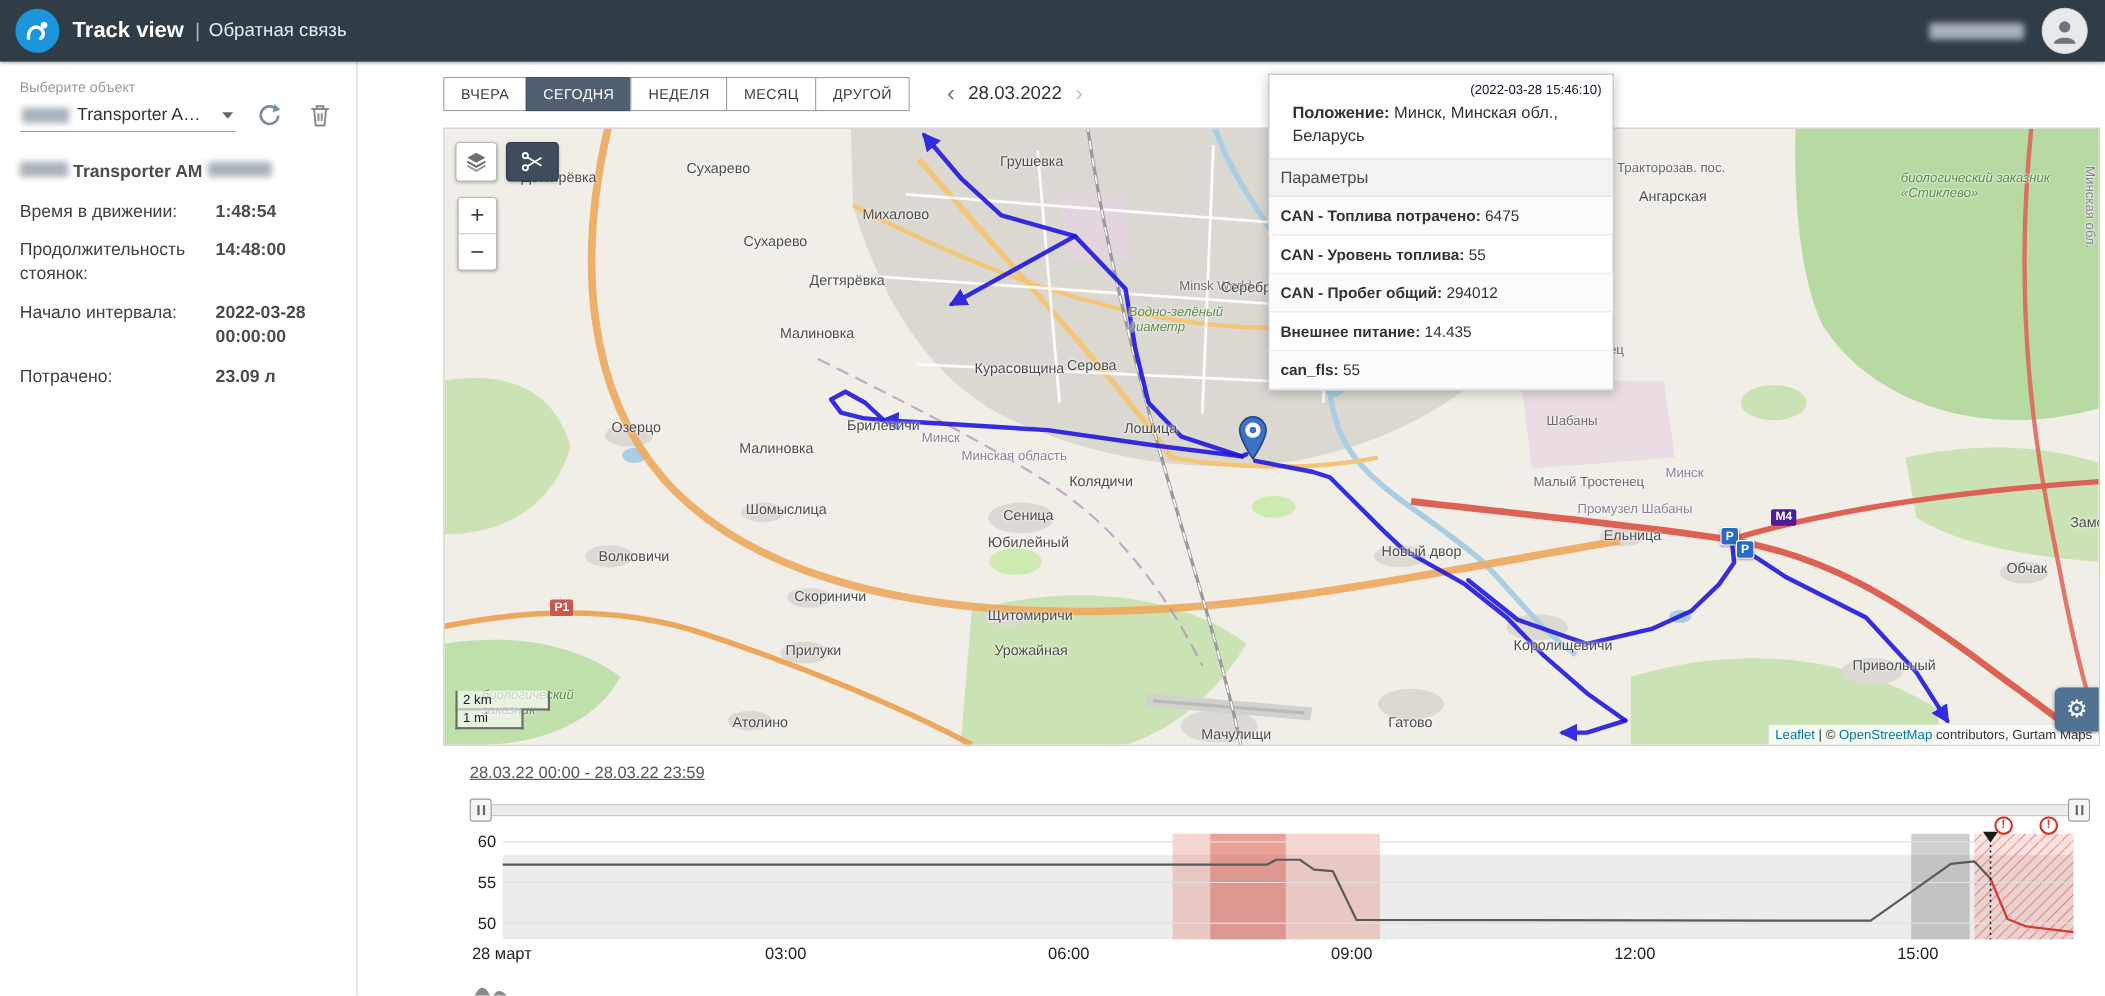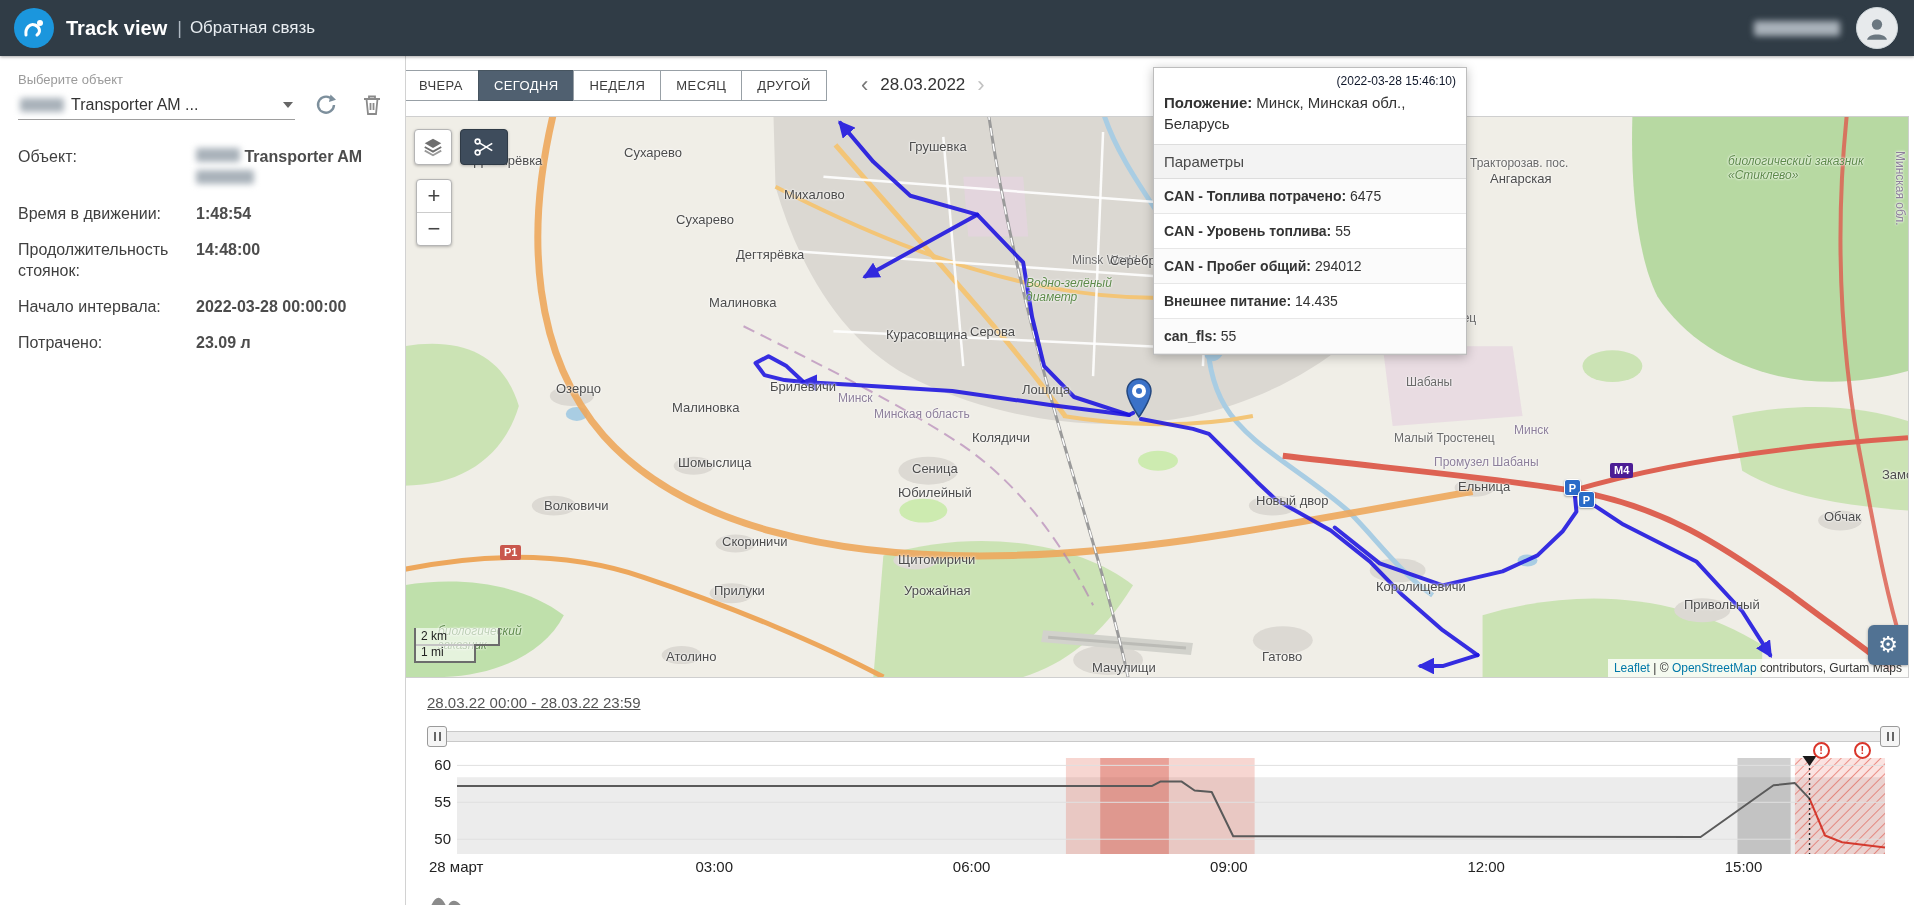--- a/index.html
+++ b/index.html
@@ -14,21 +14,21 @@
   .app-title{color:#fff;font-size:20px;font-weight:bold;margin-right:10px;}
   .hdr-sep{color:#aeb9c2;font-size:18px;margin-right:8px;}
   .feedback{color:#e8edf1;font-size:17px;text-decoration:none;cursor:pointer;}
   .hdr-right{margin-left:auto;display:flex;align-items:center;gap:16px;padding-right:16px;}
   .redact{display:inline-block;background:#a9b2ba;border-radius:2px;filter:blur(3px);height:14px;}
   .user-redact{width:86px;height:15px;}
   .avatar{width:40px;height:40px;border-radius:50%;background:#e7eaec;display:flex;
           align-items:center;justify-content:center;cursor:pointer;overflow:hidden;border:1px solid #cfd6da;}
 
   
-  .sidebar{position:absolute;left:0;top:56px;width:406px;bottom:0;background:#fff;
+  .sidebar{position:absolute;left:0;top:56px;width:325px;bottom:0;background:#fff;
            border-right:1px solid #d2d2d2;padding:14px 18px;box-sizing:border-box;z-index:10;}
   .select-label{color:#9a9a9a;font-size:13px;margin:2px 0 3px;}
   .select-row{display:flex;align-items:center;}
   .object-select{flex:1;display:flex;align-items:center;gap:7px;border-bottom:1px solid #9e9e9e;
                  padding:5px 2px;font-size:16px;color:#333;cursor:pointer;min-width:0;}
   .sel-text{white-space:nowrap;overflow:hidden;text-overflow:ellipsis;}
   .caret{margin-left:auto;width:0;height:0;border-left:5px solid transparent;
          border-right:5px solid transparent;border-top:6px solid #666;flex:none;}
   .icon-btn{width:30px;height:30px;display:flex;align-items:center;justify-content:center;
             margin-left:16px;cursor:pointer;flex:none;}
@@ -84,21 +84,21 @@
   .attribution .lnk{color:#0078A8;cursor:pointer;}
   .gear-btn{position:absolute;right:0;bottom:12px;width:40px;height:40px;background:#517293;
             border-radius:6px 0 0 6px;color:#fff;font-size:22px;display:flex;align-items:center;
             justify-content:center;cursor:pointer;box-shadow:0 1px 3px rgba(0,0,0,.35);z-index:5;}
   .pin{position:absolute;left:720px;top:261px;width:30px;height:40px;z-index:3;cursor:pointer;}
 
   
   .tooltip{position:absolute;left:1153px;top:67px;width:312px;background:#fff;border:1px solid #bdbdbd;
            box-shadow:0 2px 10px rgba(0,0,0,.25);z-index:90;font-size:15px;color:#333;}
   .tt-time{text-align:right;padding:6px 10px 2px;color:#0f172a;font-size:12px;}
-  .tt-loc{padding:2px 10px 10px;line-height:1.4;}
+  .tt-loc{padding:2px 10px 10px;line-height:1.4;margin-left:11px;}
   .tt-loc b{margin-right:4px;}
   .tt-head{background:#f3f3f3;border-top:1px solid #ddd;border-bottom:1px solid #ddd;
            padding:8px 10px;color:#4a4a4a;}
   .prow{padding:9px 10px;border-bottom:1px solid #e7e7e7;font-size:14px;}
   .prow:nth-child(odd){background:#fbfbfb;}
   .prow b::after{content:": ";}
 
   
   .range-link{position:absolute;left:427px;top:694px;font-size:15px;color:#555;
               text-decoration:underline;cursor:pointer;z-index:5;}
@@ -156,21 +156,20 @@
       </svg>
     </span>
     <span class="icon-btn">
       <svg width="22" height="24" viewBox="0 0 22 24">
         <path d="M3,6 H19 M8,6 V3.5 H14 V6 M5.5,6 L7,21 H15 L16.5,6 M9.5,10 V17 M12.5,10 V17" stroke="#8a8a8a" stroke-width="1.8" fill="none"></path>
       </svg>
     </span>
   </div>
   <div class="fields">
     <div class="field">
-      <span class="lab">Объект:</span>
       <span class="val">
         <span class="redact w36"></span>
         <span>Transporter AM</span>
         <span class="redact w56"></span>
       </span>
     </div>
     <div class="field">
       <span class="lab">Время в движении:</span>
       <span class="val">1:48:54</span>
     </div>
@@ -280,21 +279,21 @@
       <polyline points="738,303 790,313 806,318 854,366 873,384 928,415 967,446 1000,480 1040,515 1075,540" fill="none" stroke="#1b12e0" stroke-width="4" stroke-linejoin="round" stroke-linecap="round" opacity="0.88"></polyline>
       <polyline points="1075,540 1040,551 1018,551" fill="none" stroke="#1b12e0" stroke-width="4" stroke-linejoin="round" stroke-linecap="round" opacity="0.88" marker-end="url(#arrowhead)"></polyline>
       <polyline points="932,412 977,448 1040,470 1100,456 1135,440 1160,416 1174,396 1172,376" fill="none" stroke="#1b12e0" stroke-width="4" stroke-linejoin="round" stroke-linecap="round" opacity="0.88"></polyline>
       <polyline points="1180,382 1221,409 1294,446 1340,496 1368,540" fill="none" stroke="#1b12e0" stroke-width="4" stroke-linejoin="round" stroke-linecap="round" opacity="0.88" marker-end="url(#arrowhead)"></polyline>
     </svg>
 
   <div id="map-labels">
       <div class="mlabel " style="left: 70px; top: 36px;">Дегтярёвка</div>
       <div class="mlabel " style="left: 220px; top: 28px;">Сухарево</div>
       <div class="mlabel " style="left: 505px; top: 22px;">Грушевка</div>
-      <div class="mlabel small" style="left: 1066px; top: 39px;">Тракторозав. пос.</div>
+      <div class="mlabel small" style="left: 1066px; top: 28px;">Тракторозав. пос.</div>
       <div class="mlabel " style="left: 380px; top: 70px;">Михалово</div>
       <div class="mlabel " style="left: 272px; top: 95px;">Сухарево</div>
       <div class="mlabel small" style="left: 668px; top: 136px;">Minsk World</div>
       <div class="mlabel " style="left: 332px; top: 130px;">Дегтярёвка</div>
       <div class="mlabel " style="left: 706px; top: 136px;">Серебрянка</div>
       <div class="mlabel " style="left: 1086px; top: 54px;">Ангарская</div>
       <div class="mlabel " style="left: 305px; top: 178px;">Малиновка</div>
       <div class="mlabel " style="left: 482px; top: 210px;">Курасовщина</div>
       <div class="mlabel " style="left: 566px; top: 207px;">Серова</div>
       <div class="mlabel " style="left: 152px; top: 264px;">Озерцо</div>

